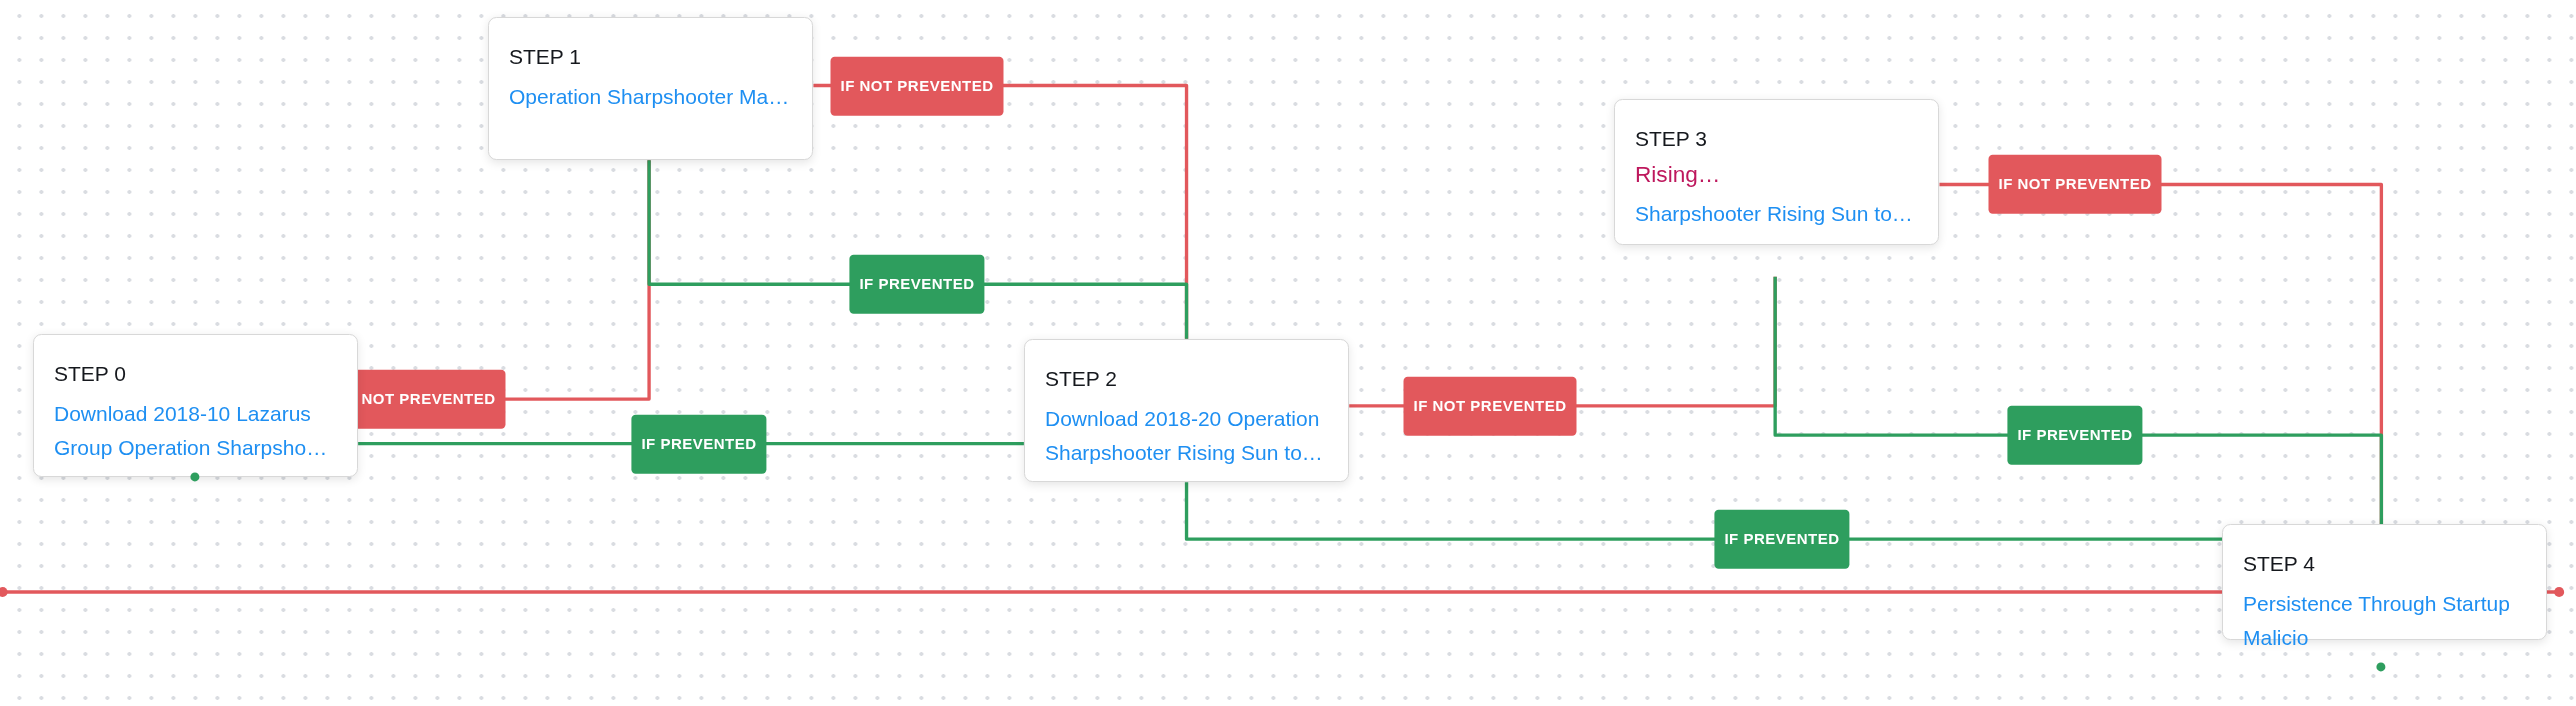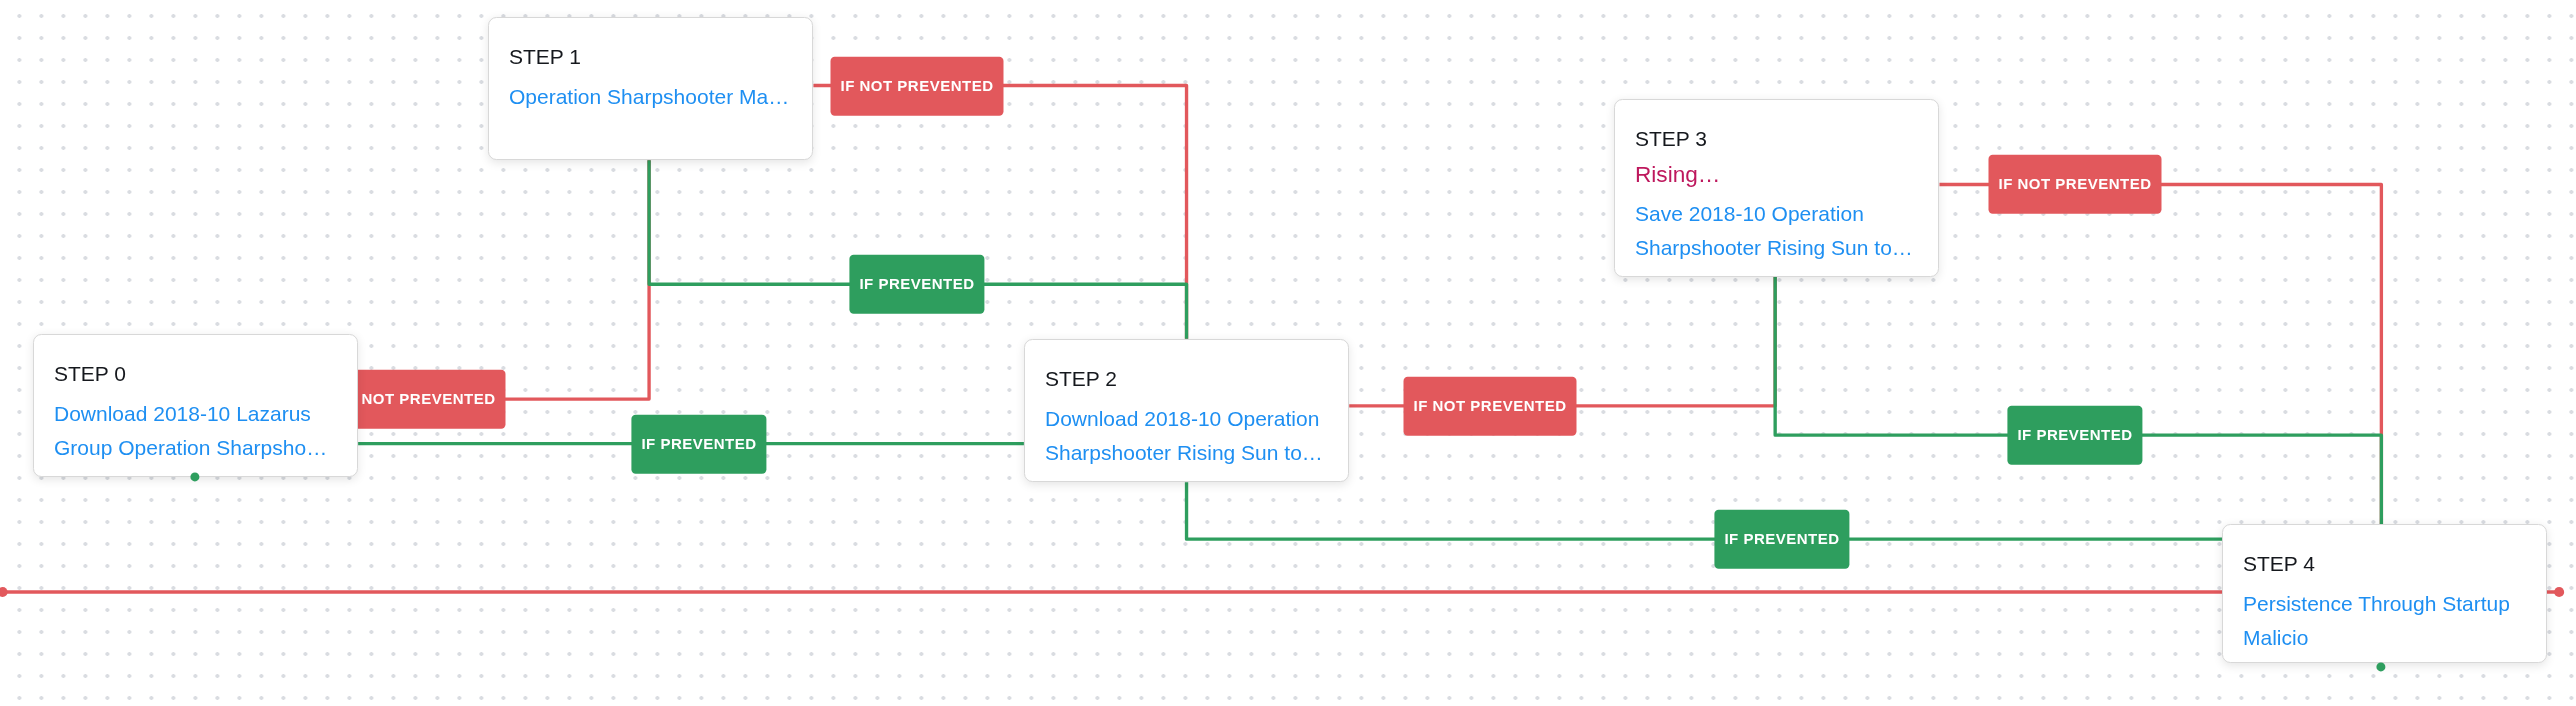--- a/index.html
+++ b/index.html
@@ -31,22 +31,22 @@
   }
   .card .title{font-size:21px;color:#15181d;margin:1.7px 0 11.7px 0;}
   .card .subtitle{font-size:22.6px;color:#be185d;margin:0 0 8.4px 0;}
   .card .link{
     font-size:21px;color:#1e8ff2;line-height:34px;
     white-space:nowrap;overflow:hidden;text-overflow:ellipsis;cursor:pointer;
   }
   .card0{left:33px;top:334px;height:143px;}
   .card1{left:488px;top:17px;height:143px;}
   .card2{left:1024px;top:339px;height:143px;}
-  .card3{left:1614px;top:99px;height:178px;}
-  .card4{left:2222px;top:524px;height:139px;}
+  .card3{left:1614px;top:99px;height:146px;}
+  .card4{left:2222px;top:524px;height:116px;}
   .b0{left:917px;top:86px;}
   .b1{left:917px;top:284px;}
   .b2{left:419px;top:399px;}
   .b3{left:699px;top:444px;}
   .b4{left:1490px;top:406px;}
   .b5{left:2075px;top:184px;}
   .b6{left:2075px;top:435px;}
   .b7{left:1782px;top:539px;}
   .dot{
     position:absolute;z-index:4;width:9.2px;height:9.2px;border-radius:50%;
@@ -96,28 +96,27 @@
     <div class="link">Group Operation Sharpshooter…</div>
   </div>
 
   <div class="card card1">
     <div class="title">STEP 1</div>
     <div class="link">Operation Sharpshooter Malicio…</div>
   </div>
 
   <div class="card card2">
     <div class="title">STEP 2</div>
-    <div class="link">Download 2018-10 Operation</div>
+    <div class="link">Download 2018-20 Operation</div>
     <div class="link">Sharpshooter Rising Sun to…</div>
   </div>
 
   <div class="card card3">
     <div class="title">STEP 3</div>
     <div class="subtitle">Rising…</div>
-    <div class="link">Save 2018-10 Operation</div>
     <div class="link">Sharpshooter Rising Sun to File…</div>
   </div>
 
   <div class="card card4">
     <div class="title">STEP 4</div>
     <div class="link">Persistence Through Startup</div>
     <div class="link">Malicio</div>
   </div>
 
   <div class="dot green d0"></div>

